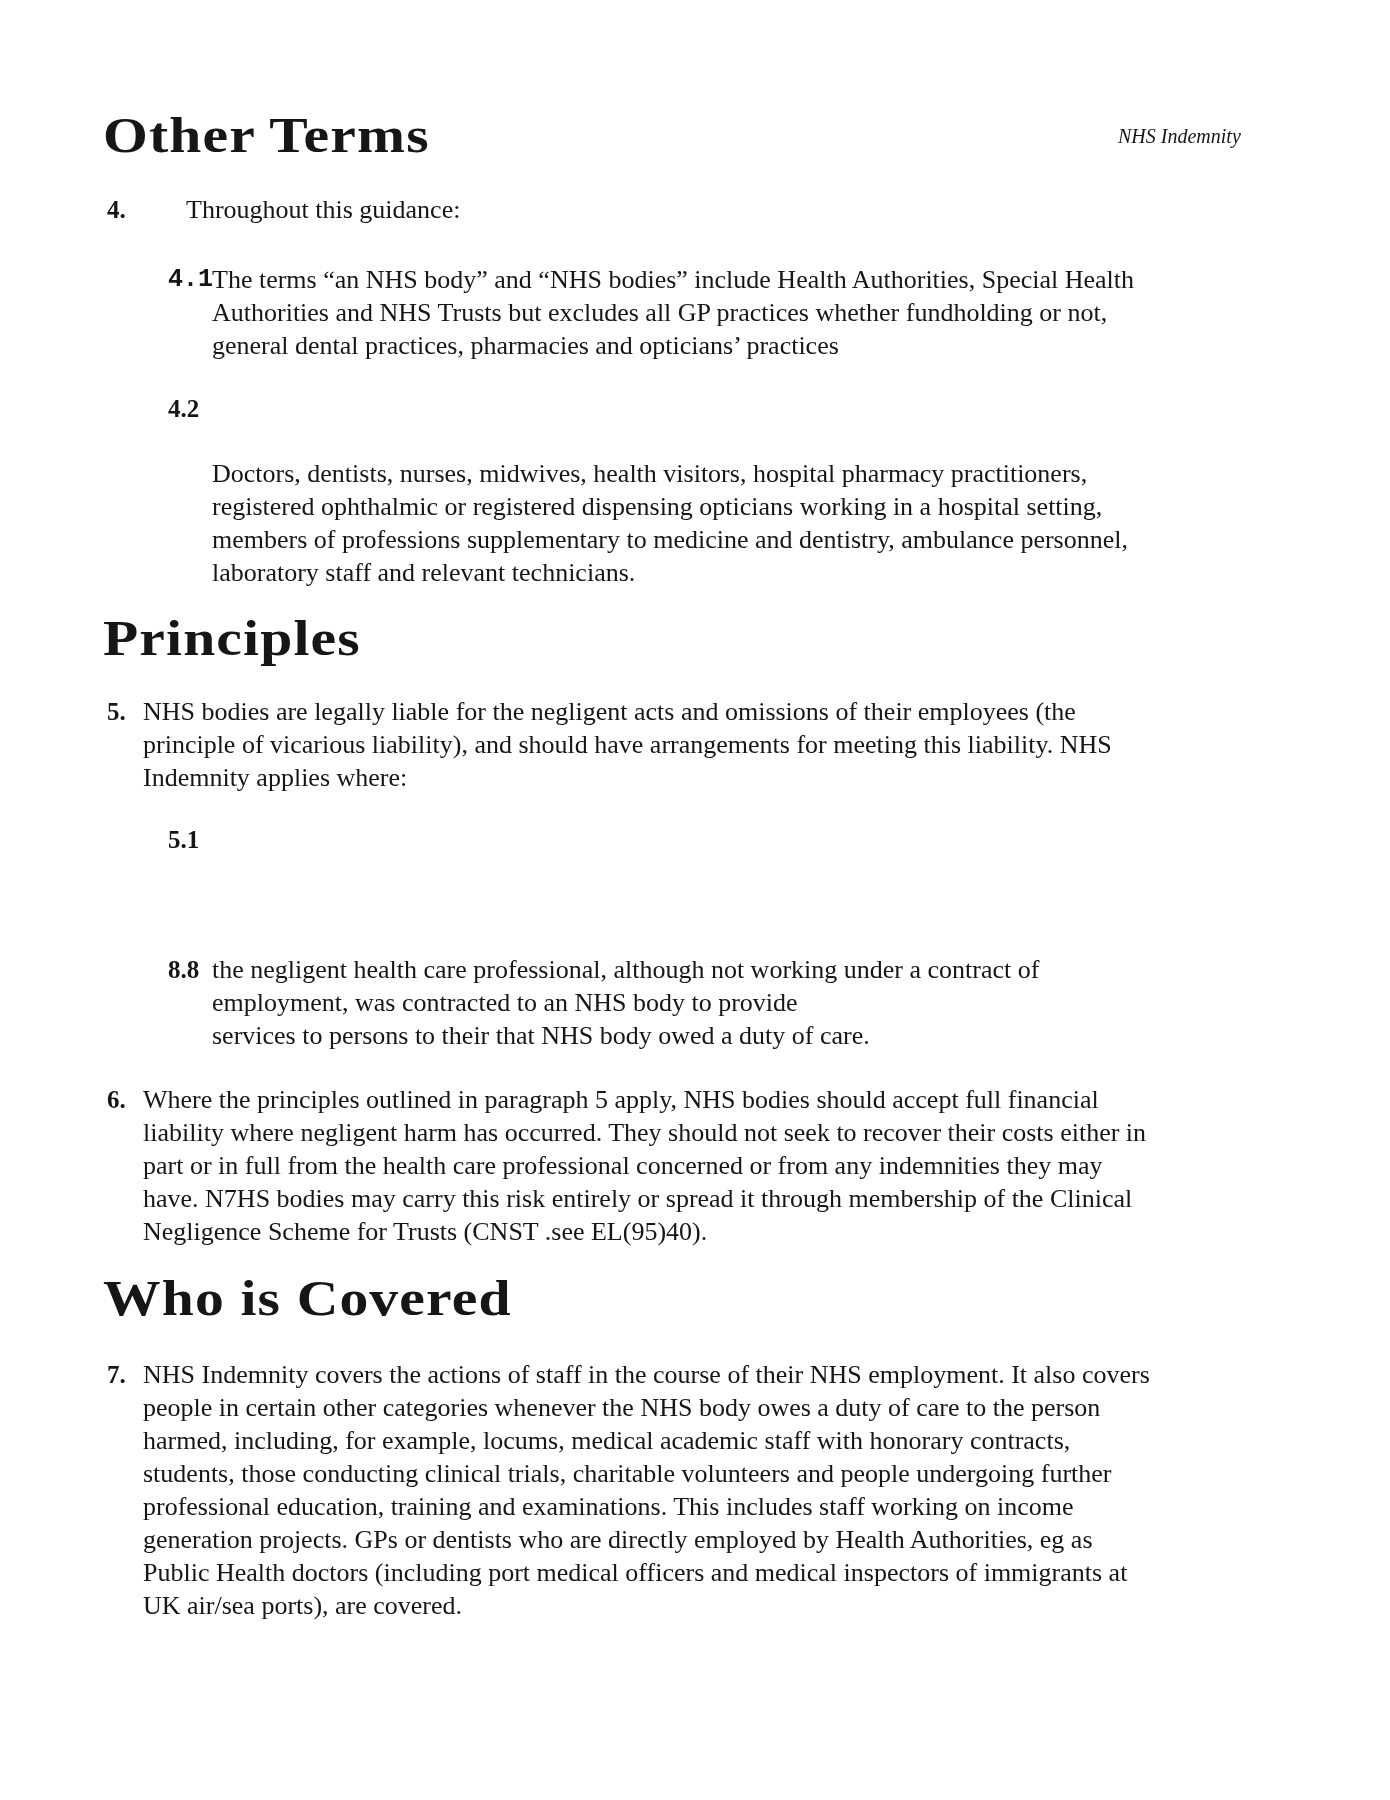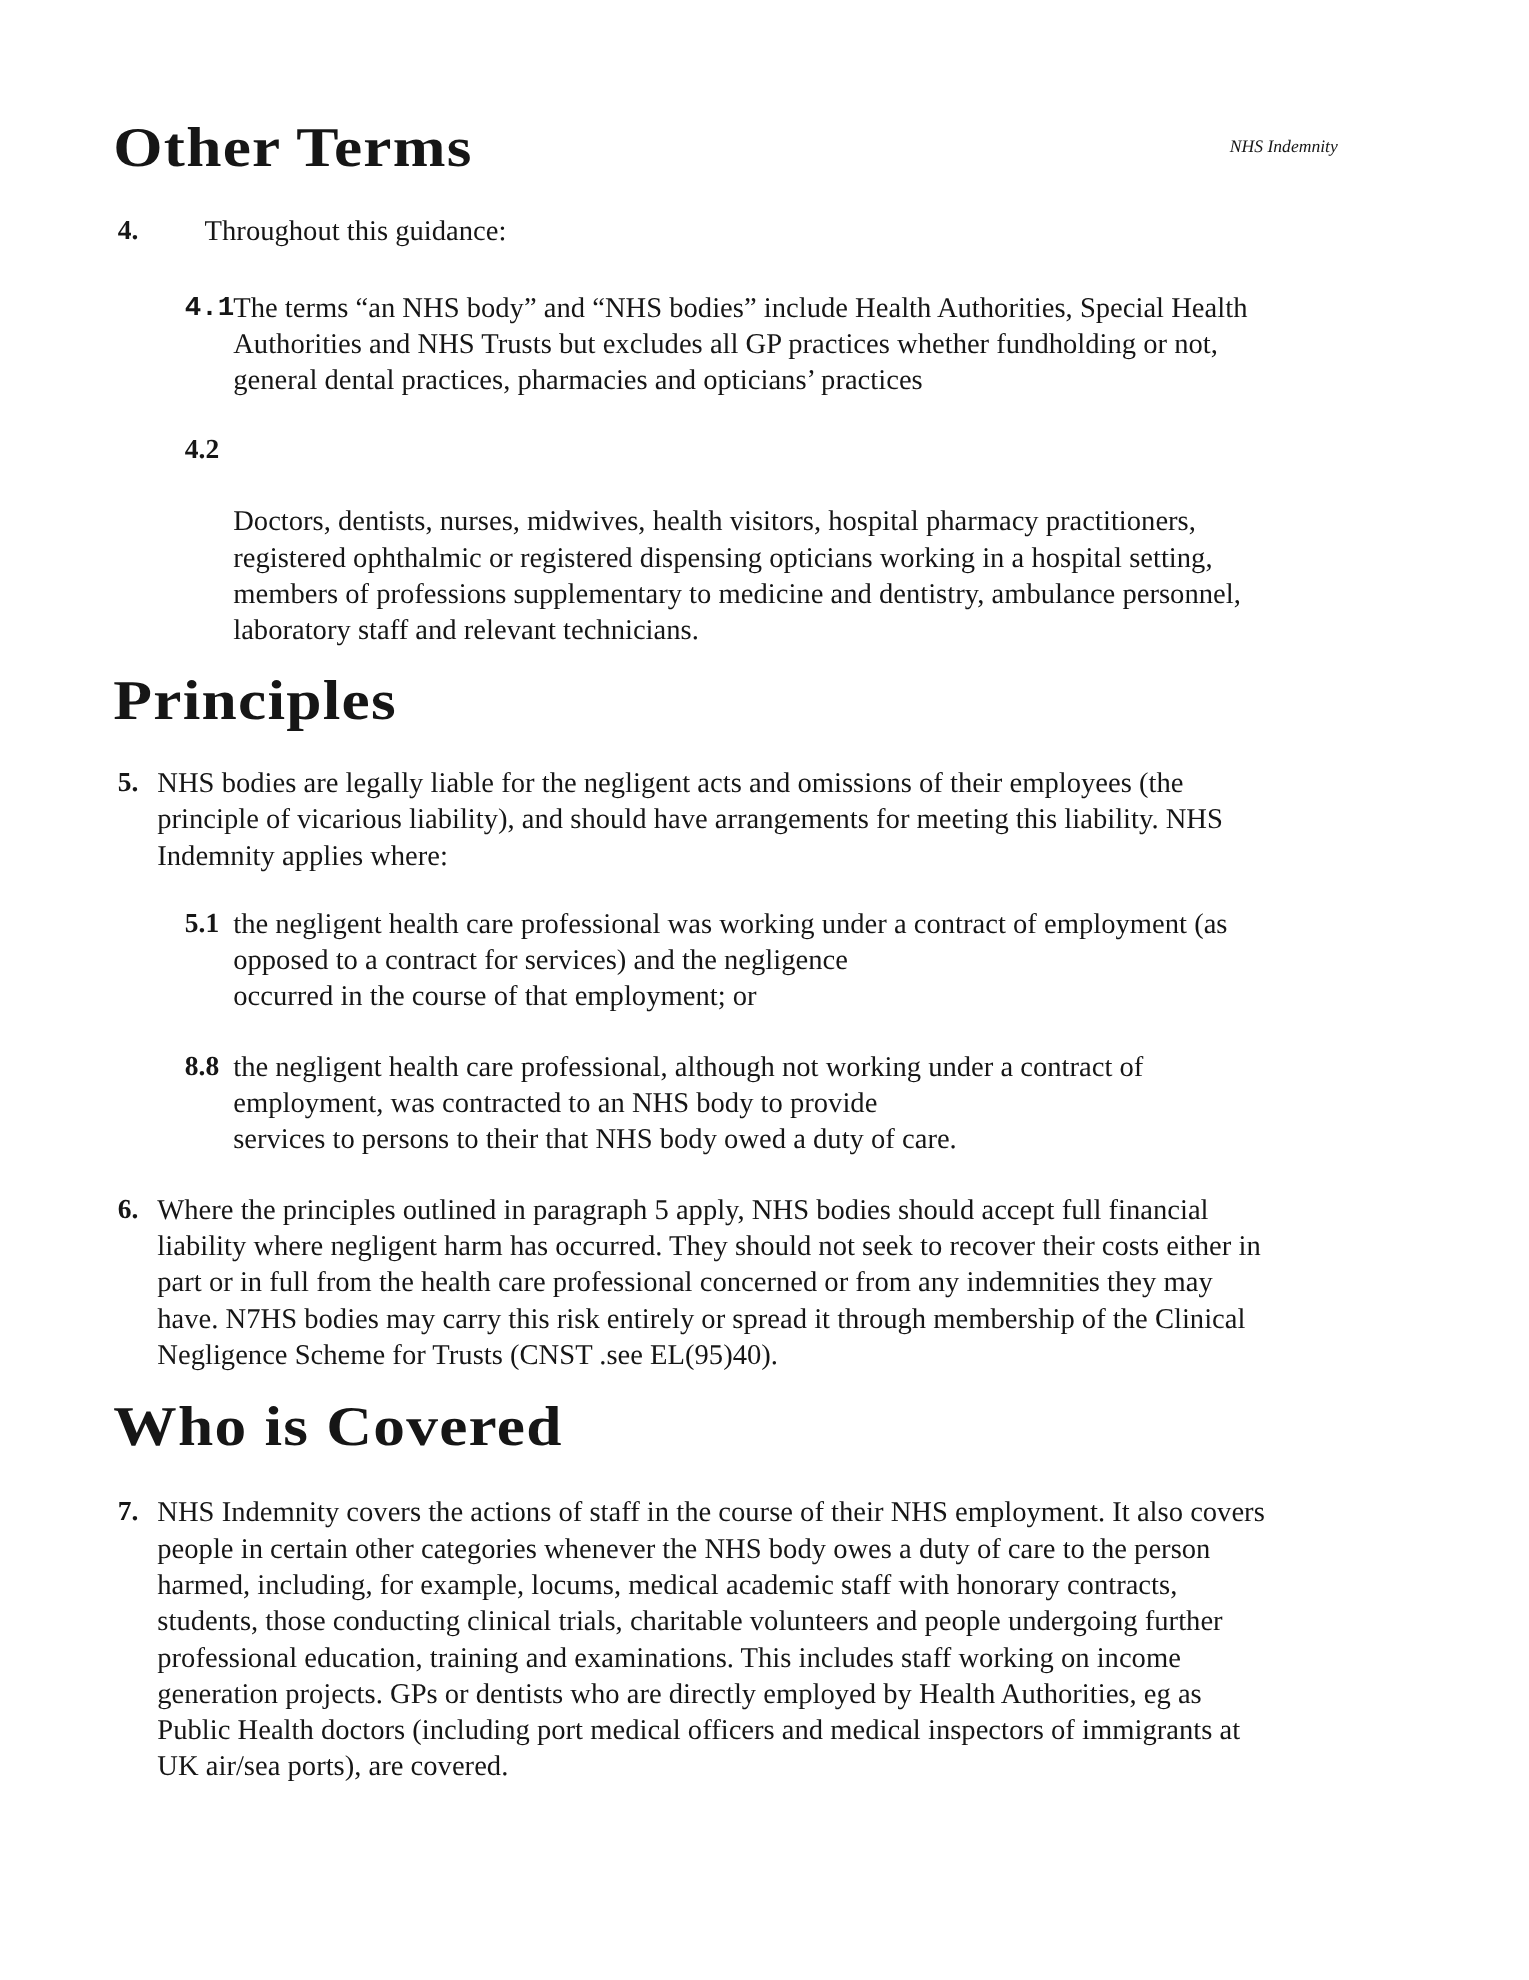--- a/index.html
+++ b/index.html
@@ -9,21 +9,21 @@
     margin:0 auto;
     background:#ffffff;
     overflow:hidden;
     font-family:"Liberation Serif", serif;
     color:#161616;
   }
   .doc-ref {
     position:absolute;
     left:1118px; top:126px;
     font-style:italic;
-    font-size:16px;
+    font-size:20px;
     line-height:1;
     white-space:pre;
   }
   .h1 {
     position:absolute;
     left:103px;
     margin:0;
     font-weight:700;
     font-size:51px;
     line-height:1;
@@ -77,23 +77,20 @@
 laboratory staff and relevant technicians.</div>
 
   <h1 class="h1" style="top:613px;">Principles</h1>
 
   <div class="num col-num-1" style="top:695px;">5.</div>
   <div class="body-text col-txt-1" style="top:695px;">NHS bodies are legally liable for the negligent acts and omissions of their employees (the
 principle of vicarious liability), and should have arrangements for meeting this liability. NHS
 Indemnity applies where:</div>
 
   <div class="num col-num-2" style="top:823px;">5.1</div>
-  <div class="body-text col-txt-2" style="top:823px;">the negligent health care professional was working under a contract of employment (as
-opposed to a contract for services) and the negligence
-occurred in the course of that employment; or</div>
 
   <div class="num col-num-2" style="top:953px;">8.8</div>
   <div class="body-text col-txt-2" style="top:953px;">the negligent health care professional, although not working under a contract of
 employment, was contracted to an NHS body to provide
 services to persons to their that NHS body owed a duty of care.</div>
 
   <div class="num col-num-1" style="top:1083px;">6.</div>
   <div class="body-text col-txt-1" style="top:1083px;">Where the principles outlined in paragraph 5 apply, NHS bodies should accept full financial
 liability where negligent harm has occurred. They should not seek to recover their costs either in
 part or in full from the health care professional concerned or from any indemnities they may

